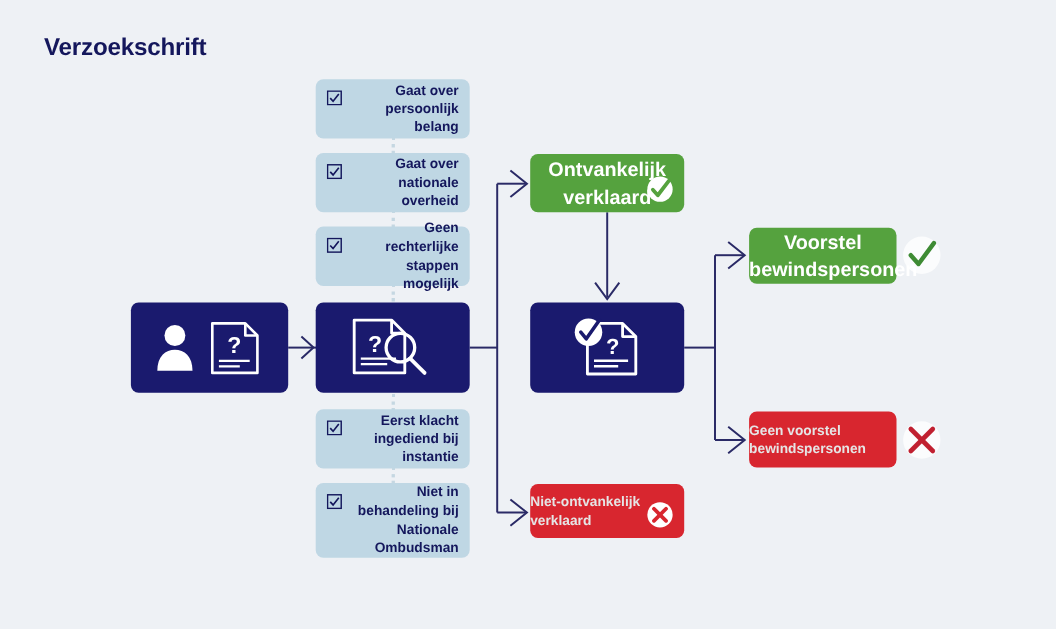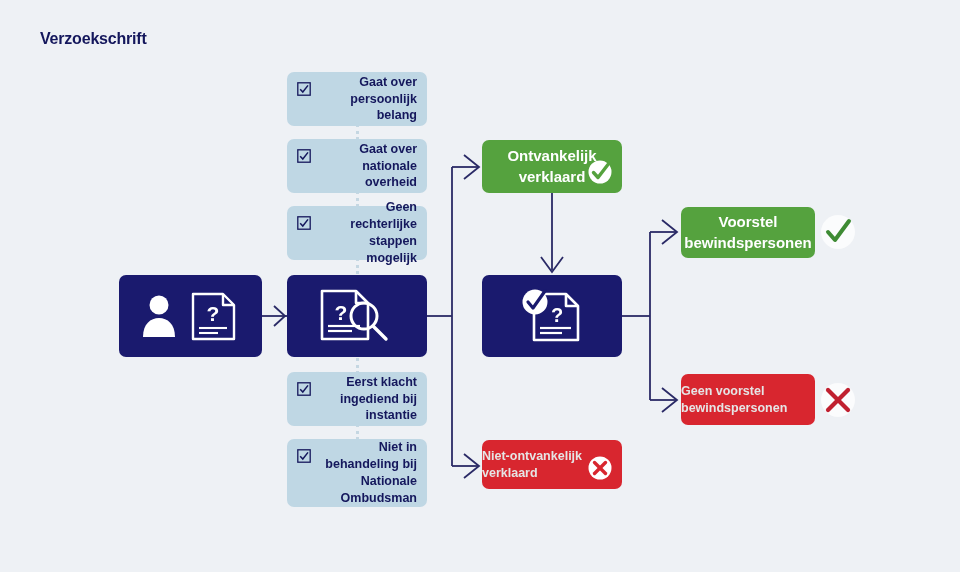--- a/index.html
+++ b/index.html
@@ -17,21 +17,21 @@
   #canvas {
     position: relative;
     width: 960px;
     height: 572px;
   }
   
   #page-title {
     position: absolute;
     left: 40px;
     top: 30px;
-    font-size: 16px;
+    font-size: 22px;
     font-weight: bold;
     color: #14175c;
     letter-spacing: -0.2px;
     text-align: right;
   }
   
   .node {
     position: absolute;
     border-radius: 7px;
     box-sizing: border-box;
@@ -63,21 +63,21 @@
   
   .navy {
     background: #1a1a6e;
   }
   
   .green {
     background: #55a23e;
   }
   .green .res-label {
     color: #ffffff;
-    font-size: 15px;
+    font-size: 18px;
     font-weight: bold;
     line-height: 1.35;
     text-align: center;
     width: 100%;
   }
   
   .red {
     background: #d8262f;
   }
   .red .res-label {

